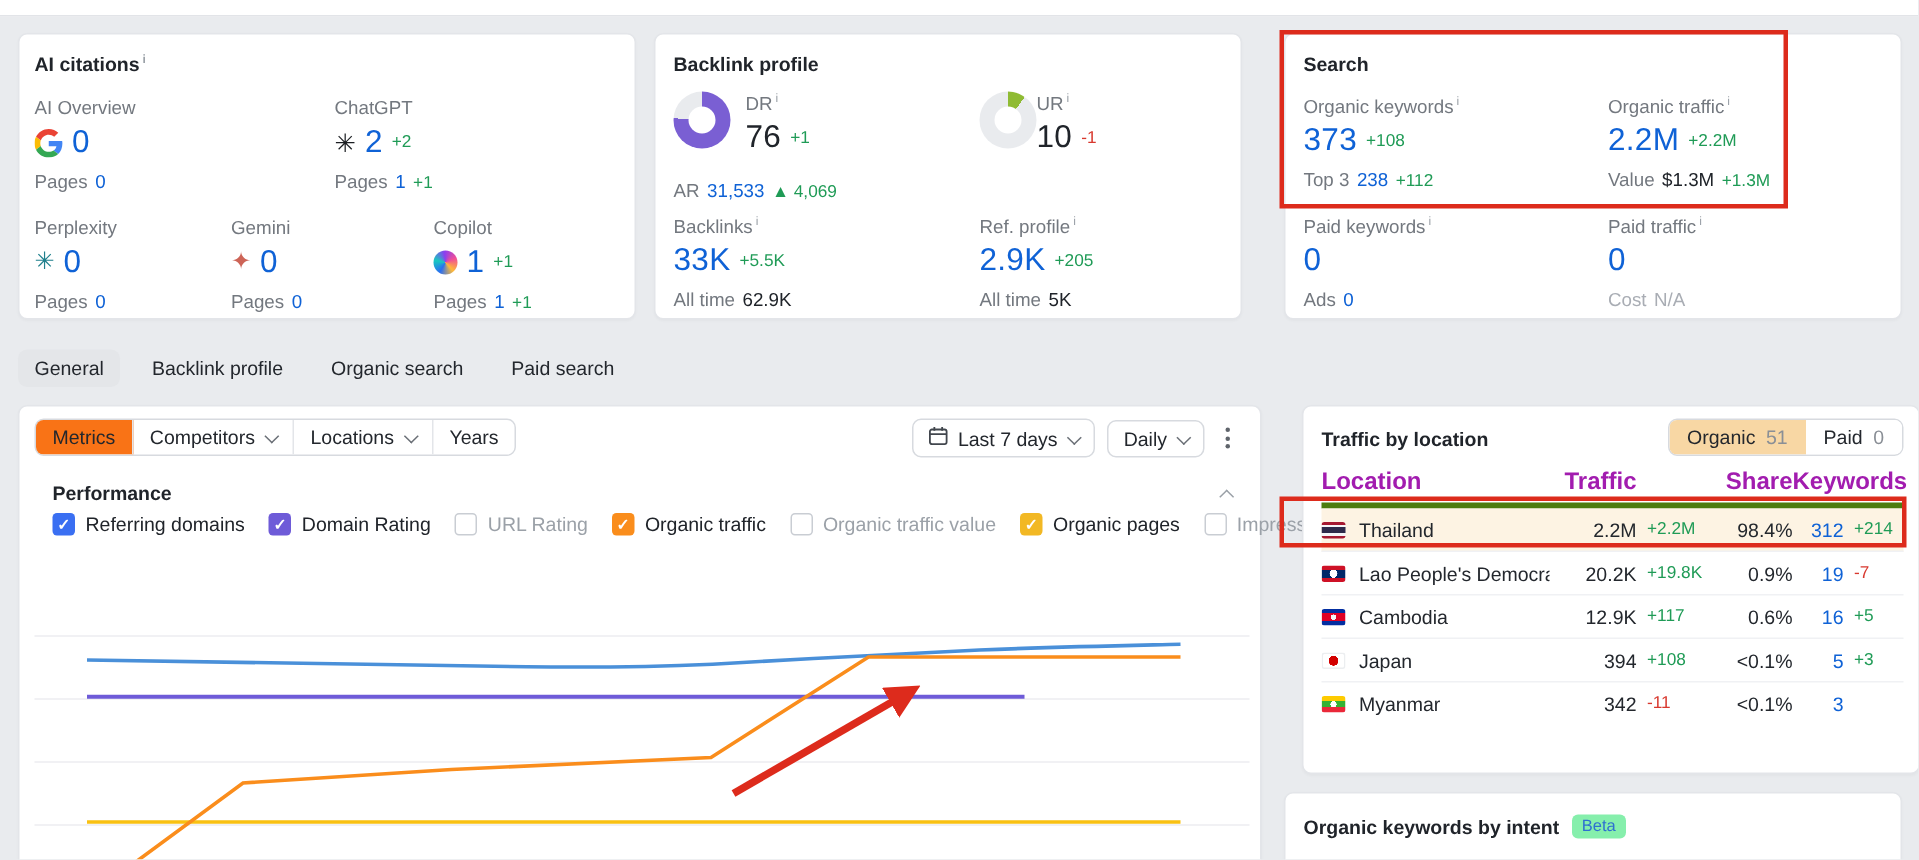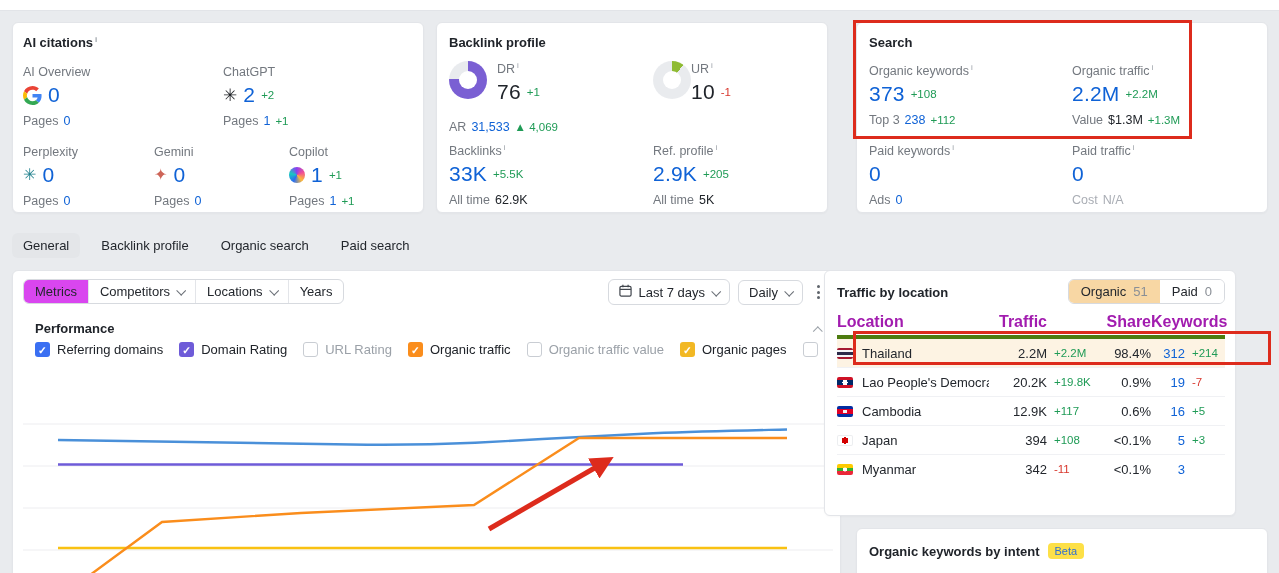--- a/index.html
+++ b/index.html
@@ -31,21 +31,21 @@
   .donut.dr{background:conic-gradient(#7a5fd3 0 273.6deg,#e9ebee 0);}
   .donut.ur{background:conic-gradient(#8fbb33 0 36deg,#e9ebee 0);}
   
   .tabs{position:absolute;left:12px;top:233px;display:flex;align-items:flex-end;gap:10px;font-size:13px;color:#23272d;}
   .tab{padding:5px 11px;border-radius:6px;cursor:pointer;}
   .tab.active{background:#e4e6e9;}
   
   .seg{display:inline-flex;border:1px solid #d7dadf;border-radius:6px;background:#fff;overflow:hidden;}
   .seg .s{padding:4px 11px;font-size:13px;color:#23272d;border-right:1px solid #e3e5e9;display:flex;align-items:center;gap:7px;white-space:nowrap;}
   .seg .s:last-child{border-right:none;}
-  .seg .s.active{background:#d946ef;}
+  .seg .s.active{background:#f97316;}
   .btn{border:1px solid #d7dadf;border-radius:6px;background:#fff;padding:4px 10px;font-size:13px;color:#23272d;display:inline-flex;align-items:center;gap:7px;white-space:nowrap;}
   .chev{width:6px;height:6px;border-right:1.4px solid #6a6f76;border-bottom:1.4px solid #6a6f76;transform:rotate(45deg) translateY(-1px);display:inline-block;}
   .chev.up{transform:rotate(-135deg) translateY(-1px);border-color:#9aa0a7;}
   .dots{display:flex;flex-direction:column;gap:2.5px;padding:4px 6px;}
   .dots i{width:3px;height:3px;border-radius:50%;background:#5f646b;}
   .cal{display:inline-block;}
   
   .cbrow{position:absolute;left:22px;display:flex;align-items:center;flex-wrap:nowrap;gap:16px;}
   .cb{display:inline-flex;align-items:center;gap:7px;font-size:13px;color:#20242a;cursor:pointer;white-space:nowrap;}
   .cb.off{color:#9ba1a8;}
@@ -71,21 +71,21 @@
   .flag{width:16px;height:11px;border-radius:2px;margin-right:9px;flex:none;position:relative;}
   .flag.thailand{background:linear-gradient(180deg,#a51931 0 17%,#f4f5f8 17% 33%,#2d2a4a 33% 67%,#f4f5f8 67% 83%,#a51931 83%);}
   .flag.laos{background:radial-gradient(circle at 50% 50%,#fff 0 2.6px,transparent 2.7px),linear-gradient(180deg,#ce1126 0 25%,#002868 25% 75%,#ce1126 75%);}
   .flag.cambodia{background:radial-gradient(circle at 50% 50%,#f4f5f8 0 1.8px,transparent 1.9px),linear-gradient(180deg,#032ea1 0 25%,#e00025 25% 75%,#032ea1 75%);}
   .flag.japan{background:radial-gradient(circle at 50% 50%,#d30000 0 3.2px,#fff 3.3px);box-shadow:inset 0 0 0 1px #eceef0;}
   .flag.myanmar{background:radial-gradient(circle at 50% 50%,#fff 0 2px,transparent 2.1px),linear-gradient(180deg,#fecb00 0 33%,#34b233 33% 67%,#ea2839 67%);}
   .pager{display:flex;align-items:center;gap:26px;font-size:13px;color:#20242a;}
   .pchev{width:8px;height:8px;border-right:1.7px solid #23272d;border-bottom:1.7px solid #23272d;display:inline-block;}
   .pchev.left{transform:rotate(135deg);border-color:#c3c7cd;}
   .pchev.right{transform:rotate(-45deg);}
-  .badge{background:#fde047;color:#2f6fd0;font-size:11px;padding:2px 7px;border-radius:4px;margin-left:8px;}
+  .badge{background:#86efac;color:#2f6fd0;font-size:11px;padding:2px 7px;border-radius:4px;margin-left:8px;}
   
   .redbox{position:absolute;border:3px solid #dd2b1c;z-index:6;pointer-events:none;box-sizing:border-box;}
   .chart-svg{position:absolute;left:0;top:120px;}
 </style>
 </head>
 <body>
 
 <div class="root">
   <div class="topstrip"></div>
 
@@ -369,21 +369,21 @@
         <line x1="10" y1="159" x2="820" y2="159"></line>
       </g>
       <path d="M45,157 H774" stroke="#f9c112" stroke-width="2.4" fill="none"></path>
       <path d="M45,73.5 H670" stroke="#6e5bd8" stroke-width="2.6" fill="none"></path>
       <path d="M45,49 C150,50.5 250,52.5 338,53.5 C400,54.3 430,53.2 462,51.8 C520,48.5 600,44 640,42.3 C692,40.3 732,39.5 774,38.5" stroke="#4a90d9" stroke-width="2.4" fill="none"></path>
       <path d="M58,198 L149,131 L288,122 L461,114 L566,47 L774,47" stroke="#fa8d1c" stroke-width="2.4" fill="none"></path>
       <line x1="476" y1="138" x2="592" y2="71" stroke="#dd2b1c" stroke-width="5" marker-end="url(#ah)"></line>
     </svg>
   </div>
 
-  <div class="card" style="left:824px;top:270px;width:412px;height:246px;">
+  <div class="card" style="left:868px;top:270px;width:412px;height:246px;">
     <div class="ctitle pos-abs" style="left:12px;top:14px;">Traffic by location</div>
     <div class="toggle pos-abs" style="right:10px;top:8px;">
       <div class="t active">
           <span>Organic</span>
           <span class="cnt">51</span>
         </div>
       <div class="t">
           <span>Paid</span>
           <span class="cnt">0</span>
         </div>

